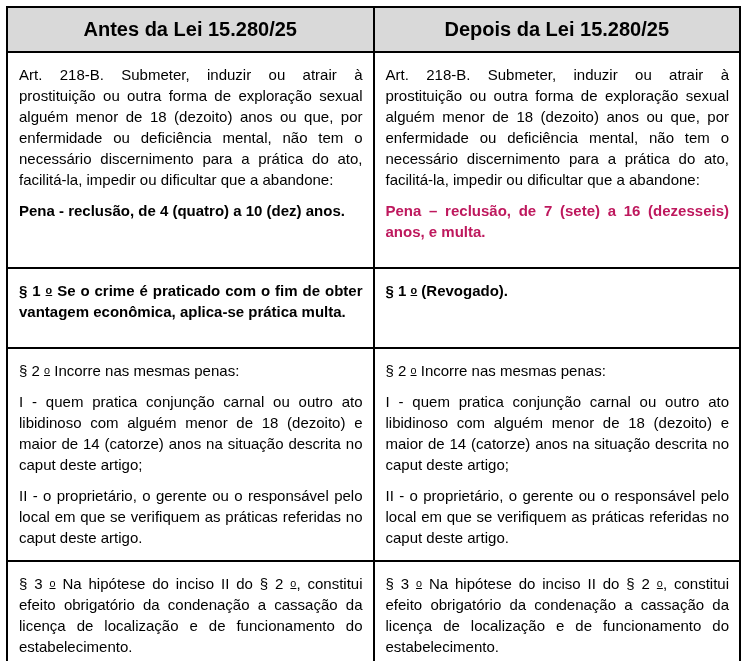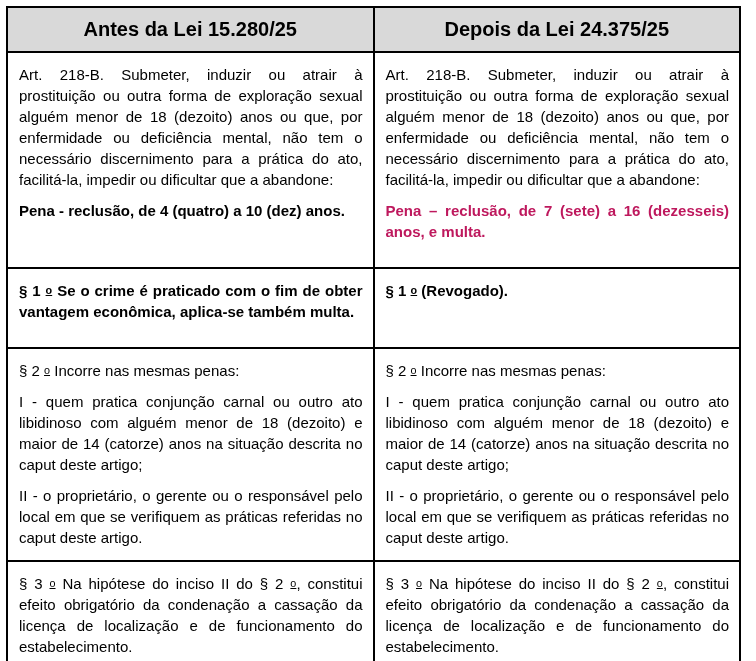--- a/index.html
+++ b/index.html
@@ -60,37 +60,37 @@
   }
 </style>
 </head>
 <body>
 
 <div class="page">
   <table class="law-table">
     <thead>
       <tr>
         <th>Antes da Lei 15.280/25</th>
-        <th>Depois da Lei 24.375/25</th>
+        <th>Depois da Lei 15.280/25</th>
       </tr>
     </thead>
     <tbody>
       <tr class="r1">
         <td>
             <p class="para"><span>Art. 218-B. Submeter, induzir ou atrair à prostituição ou outra forma de exploração sexual alguém menor de 18 (dezoito) anos ou que, por enfermidade ou deficiência mental, não tem o necessário discernimento para a prática do ato, facilitá-la, impedir ou dificultar que a abandone:</span></p>
             <p class="para"><span class="b">Pena - reclusão, de 4 (quatro) a 10 (dez) anos.</span></p>
           </td>
         <td>
             <p class="para"><span>Art. 218-B. Submeter, induzir ou atrair à prostituição ou outra forma de exploração sexual alguém menor de 18 (dezoito) anos ou que, por enfermidade ou deficiência mental, não tem o necessário discernimento para a prática do ato, facilitá-la, impedir ou dificultar que a abandone:</span></p>
             <p class="para"><span class="b" style="color: #be185d;">Pena – reclusão, de 7 (sete) a 16 (dezesseis) anos, e multa.</span></p>
           </td>
       </tr>
       <tr class="r2">
         <td>
-            <p class="para"><span class="b">§ 1 </span><span class="b ord">o</span><span class="b"> Se o crime é praticado com o fim de obter vantagem econômica, aplica-se também multa.</span></p>
+            <p class="para"><span class="b">§ 1 </span><span class="b ord">o</span><span class="b"> Se o crime é praticado com o fim de obter vantagem econômica, aplica-se prática multa.</span></p>
           </td>
         <td>
             <p class="para"><span class="b">§ 1 </span><span class="b ord">o</span><span class="b"> (Revogado).</span></p>
           </td>
       </tr>
       <tr class="r3">
         <td>
             <p class="para"><span>§ 2 </span><span class="ord">o</span><span> Incorre nas mesmas penas:</span></p>
             <p class="para"><span>I - quem pratica conjunção carnal ou outro ato libidinoso com alguém menor de 18 (dezoito) e maior de 14 (catorze) anos na situação descrita no </span><span class="i">caput</span><span> deste artigo;</span></p>
             <p class="para"><span>II - o proprietário, o gerente ou o responsável pelo local em que se verifiquem as práticas referidas no </span><span class="i">caput</span><span> deste artigo.</span></p>

